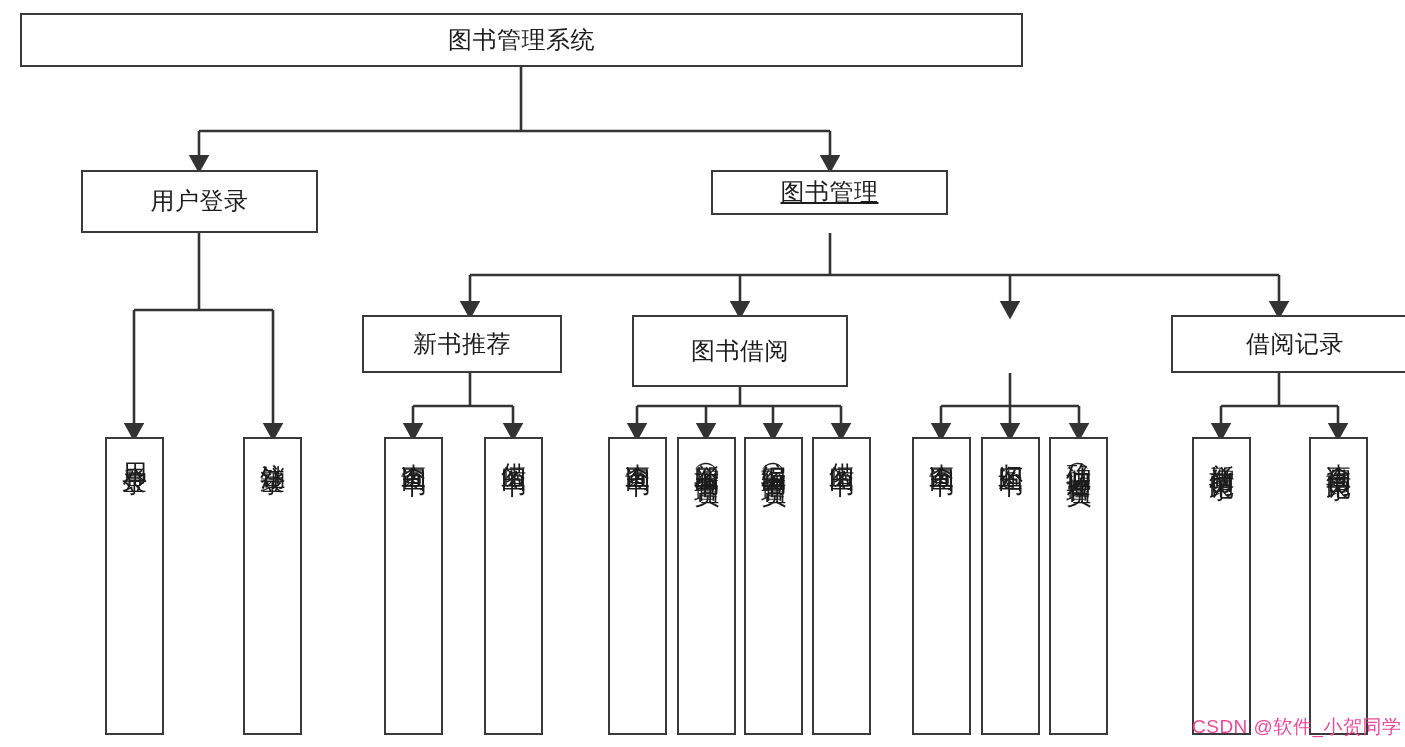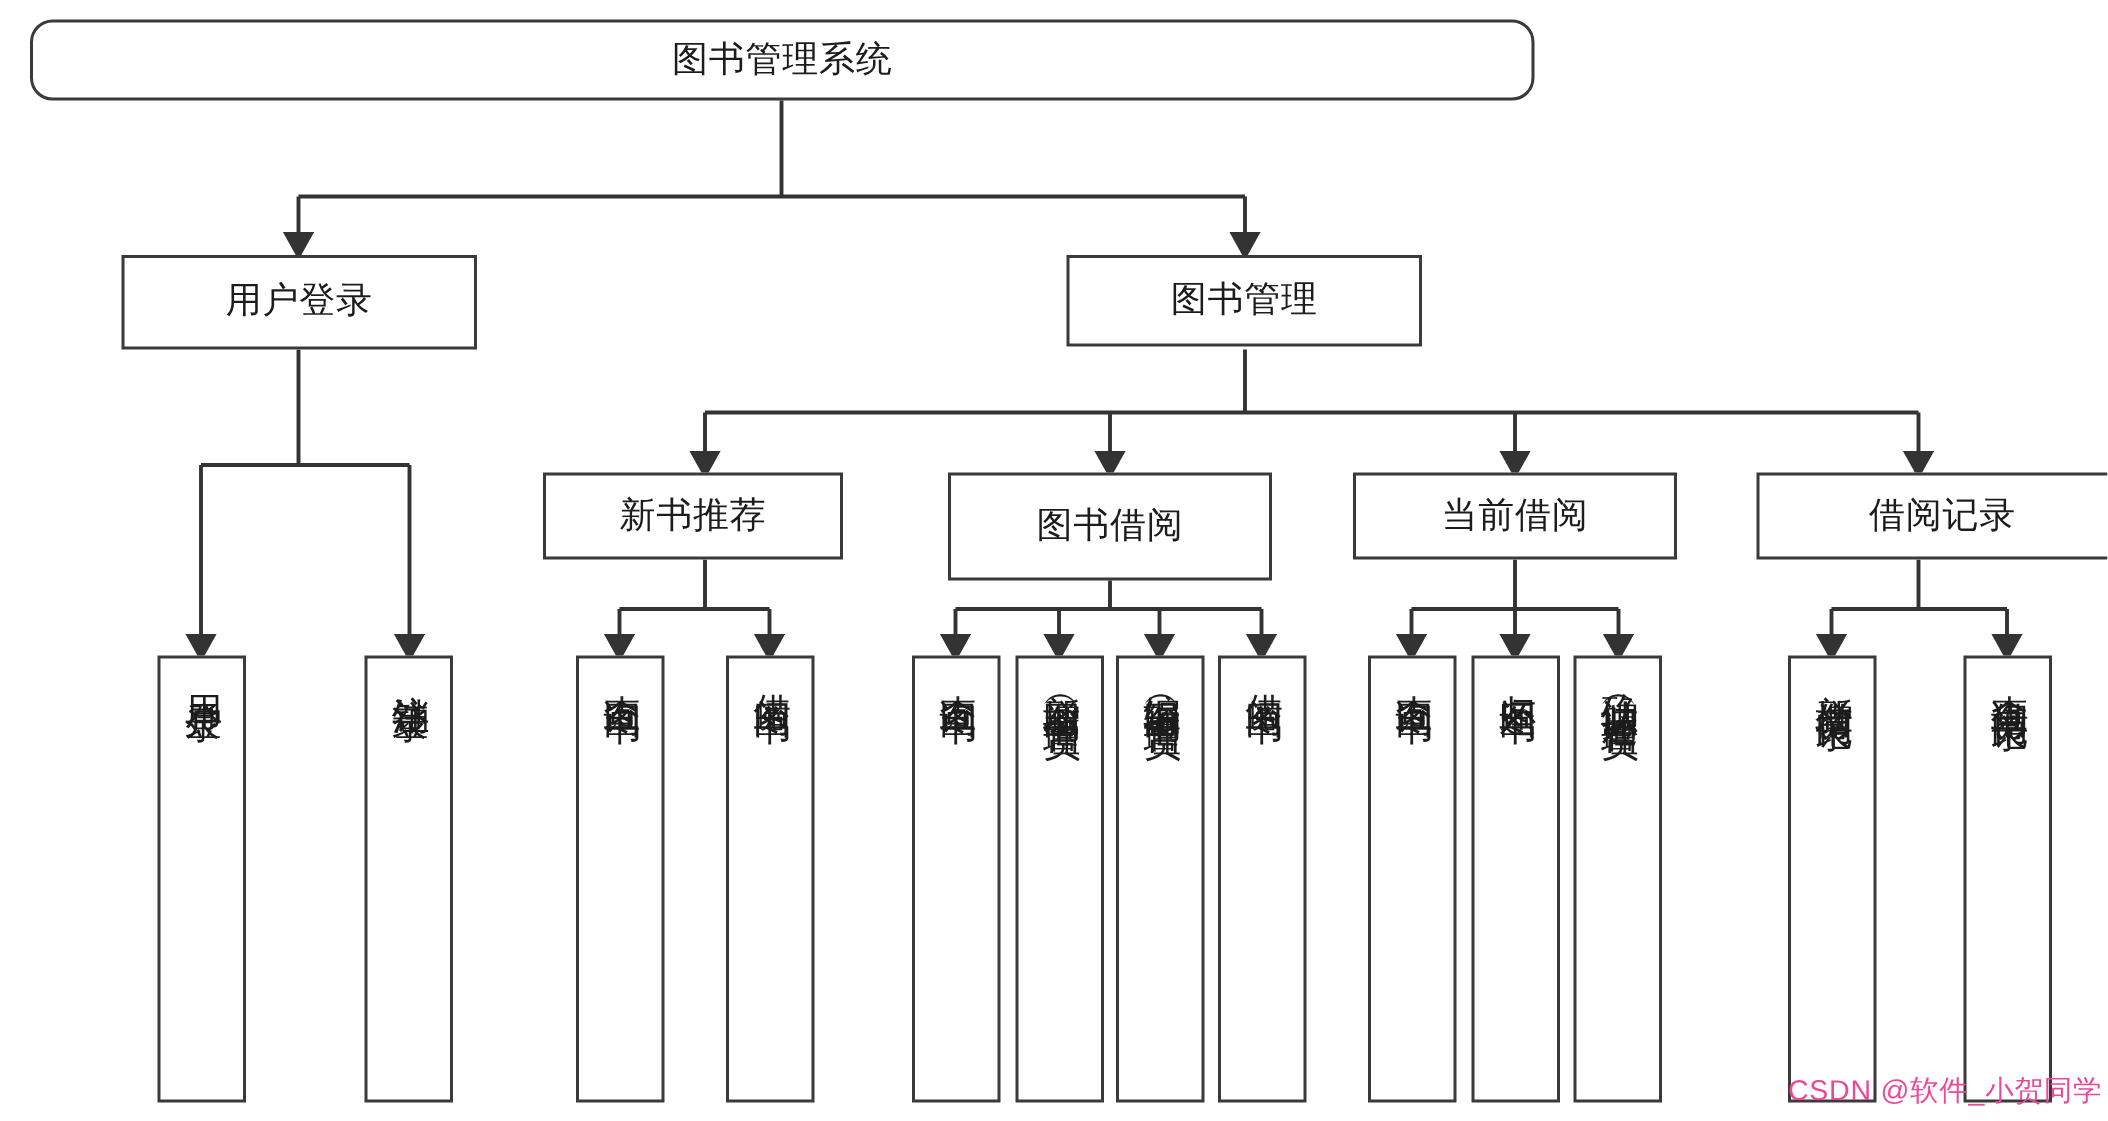--- a/index.html
+++ b/index.html
@@ -117,39 +117,36 @@
       <path d="M1010,406 L1010,431" marker-end="url(#arrow)"></path>
       <path d="M1079,406 L1079,431" marker-end="url(#arrow)"></path>
 
       <path d="M1279,373 L1279,406"></path>
       <path d="M1221,406 L1338,406"></path>
       <path d="M1221,406 L1221,431" marker-end="url(#arrow)"></path>
       <path d="M1338,406 L1338,431" marker-end="url(#arrow)"></path>
     </g>
   </svg>
 
-  <div class="node horiz" style="left:20px; top:13px; width:1003px; height:54px;border-radius:15px;">
+  <div class="node horiz" style="left:20px; top:13px; width:1003px; height:54px;">
     <span class="lbl">图书管理系统</span>
   </div>
 
   <div class="node horiz" style="left:81px; top:170px; width:237px; height:63px;">
     <span class="lbl">用户登录</span>
   </div>
-  <div class="node horiz" style="left:711px; top:170px; width:237px; height:61px;">
+  <div class="node horiz" style="left:711px; top:170px; width:237px; height:45px;text-decoration:underline;">
     <span class="lbl">图书管理</span>
   </div>
 
   <div class="node horiz" style="left:362px; top:315px; width:200px; height:58px;">
     <span class="lbl">新书推荐</span>
   </div>
   <div class="node horiz" style="left:632px; top:315px; width:216px; height:72px;">
     <span class="lbl">图书借阅</span>
-  </div>
-  <div class="node horiz" style="left:902px; top:315px; width:216px; height:58px;">
-    <span class="lbl">当前借阅</span>
   </div>
   <div class="node horiz" style="left:1171px; top:315px; width:248px; height:58px;">
     <span class="lbl">借阅记录</span>
   </div>
 
   <div class="node vert" style="left:105px; top:437px; width:59px; height:298px;">
     <span class="lbl">用户登录</span>
   </div>
   <div class="node vert" style="left:243px; top:437px; width:59px; height:298px;">
     <span class="lbl">注销登录</span>

